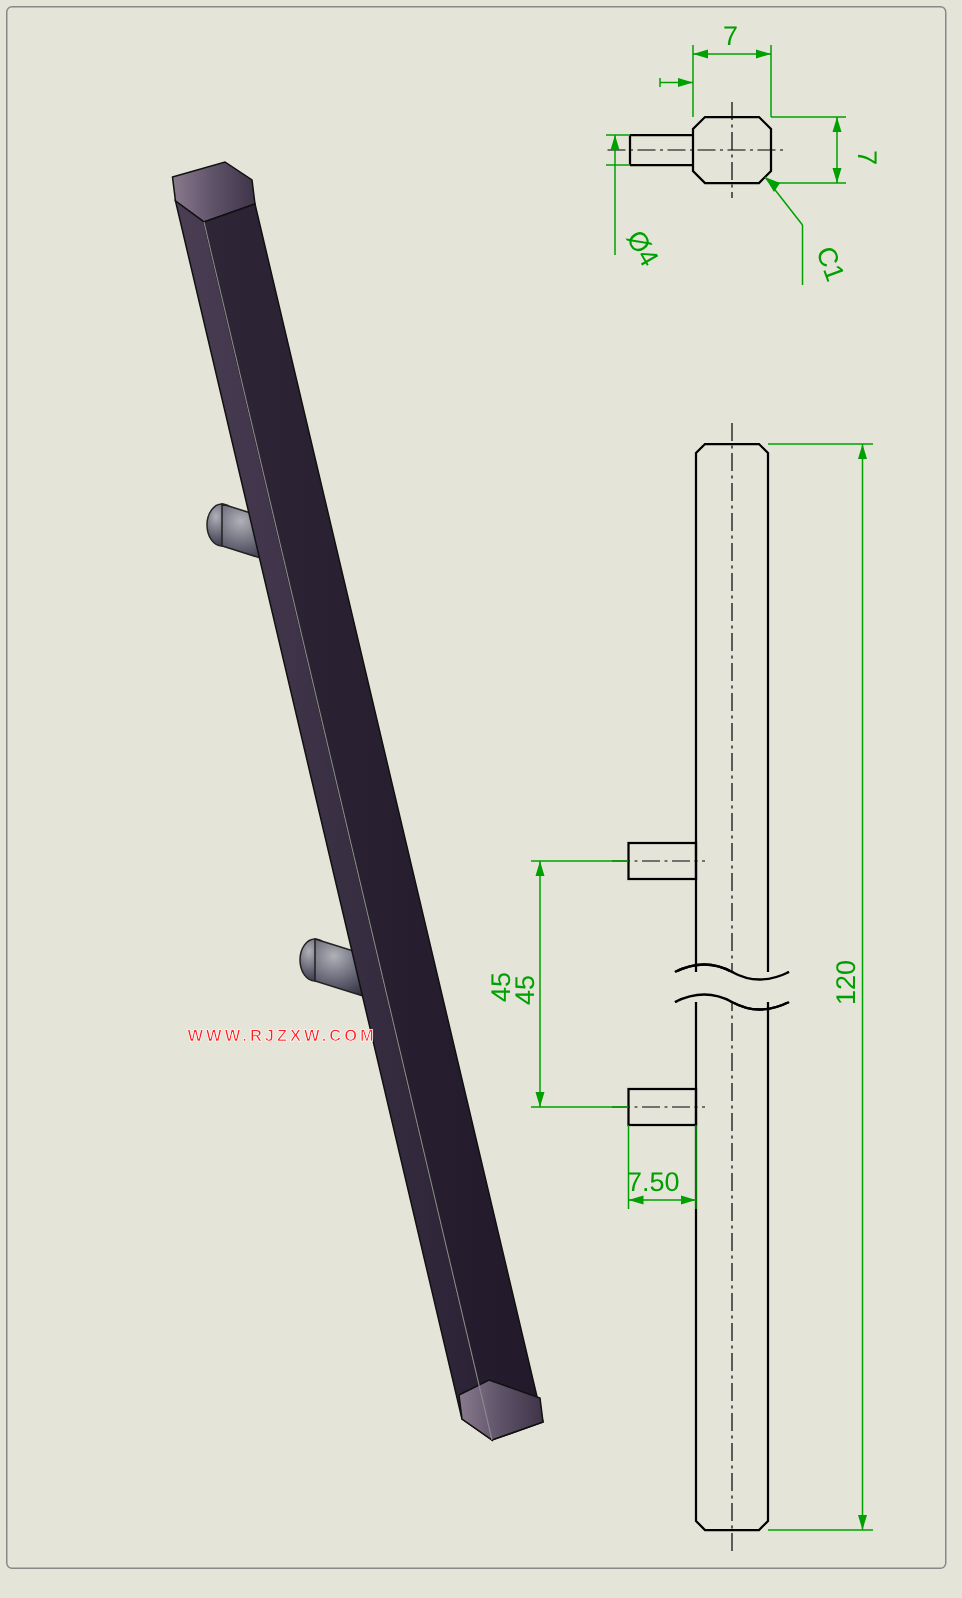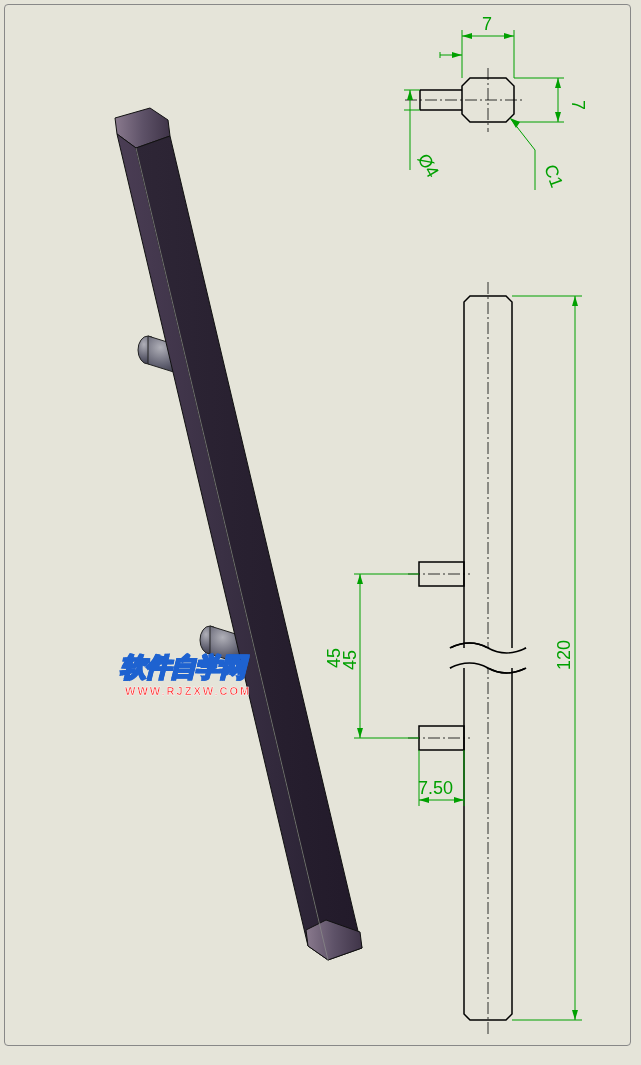--- a/index.html
+++ b/index.html
@@ -197,16 +197,15 @@
 
       <line class="dim-line" x1="225" y1="6" x2="225" y2="730"></line>
       <polygon points="225,6 222,16 228,16" fill="#00a000"></polygon>
       <polygon points="225,730 222,720 228,720" fill="#00a000"></polygon>
       <line class="dim-line" x1="162" y1="6" x2="232" y2="6"></line>
       <line class="dim-line" x1="162" y1="730" x2="232" y2="730"></line>
       <text class="dim-text" x="0" y="0" transform="translate(220 380) rotate(-90)">120</text>
     </g>
   </svg>
 
-  <div class="wm">软件自学网</div>
   <div class="wm-sub">WWW.RJZXW.COM</div>
 
 </div>
 
 </body></html>

